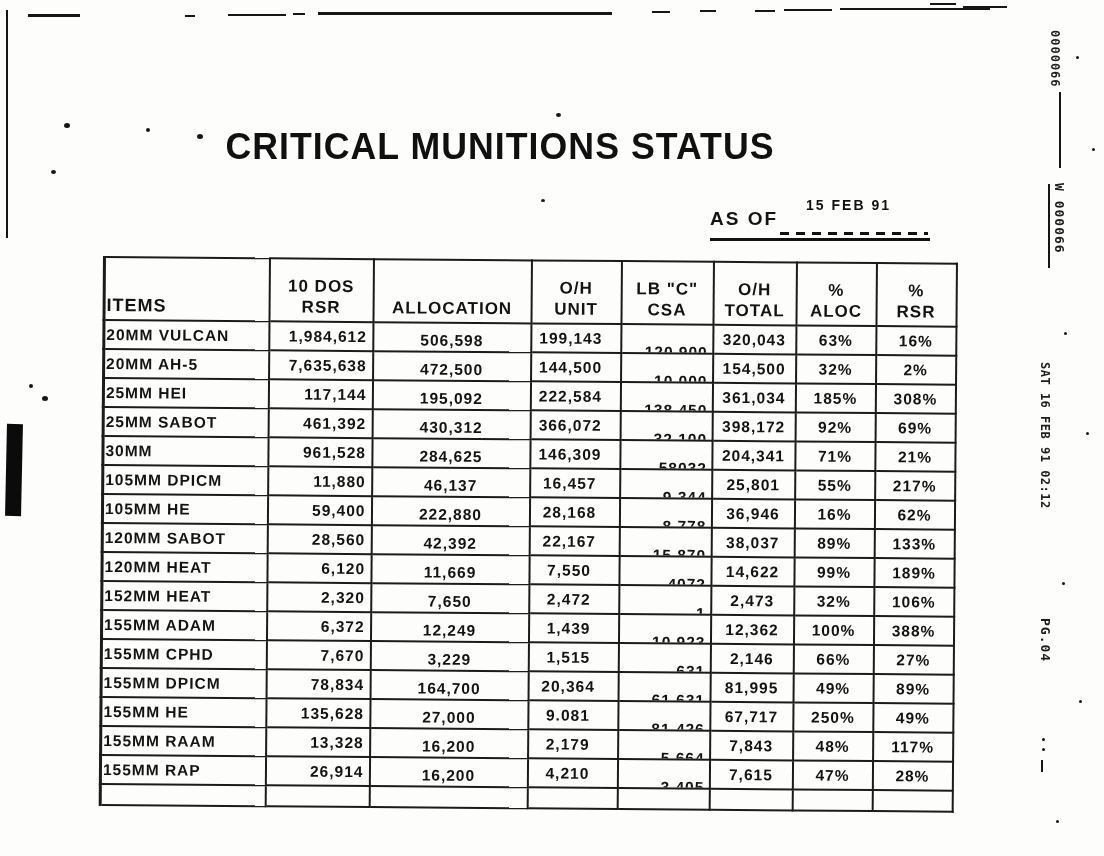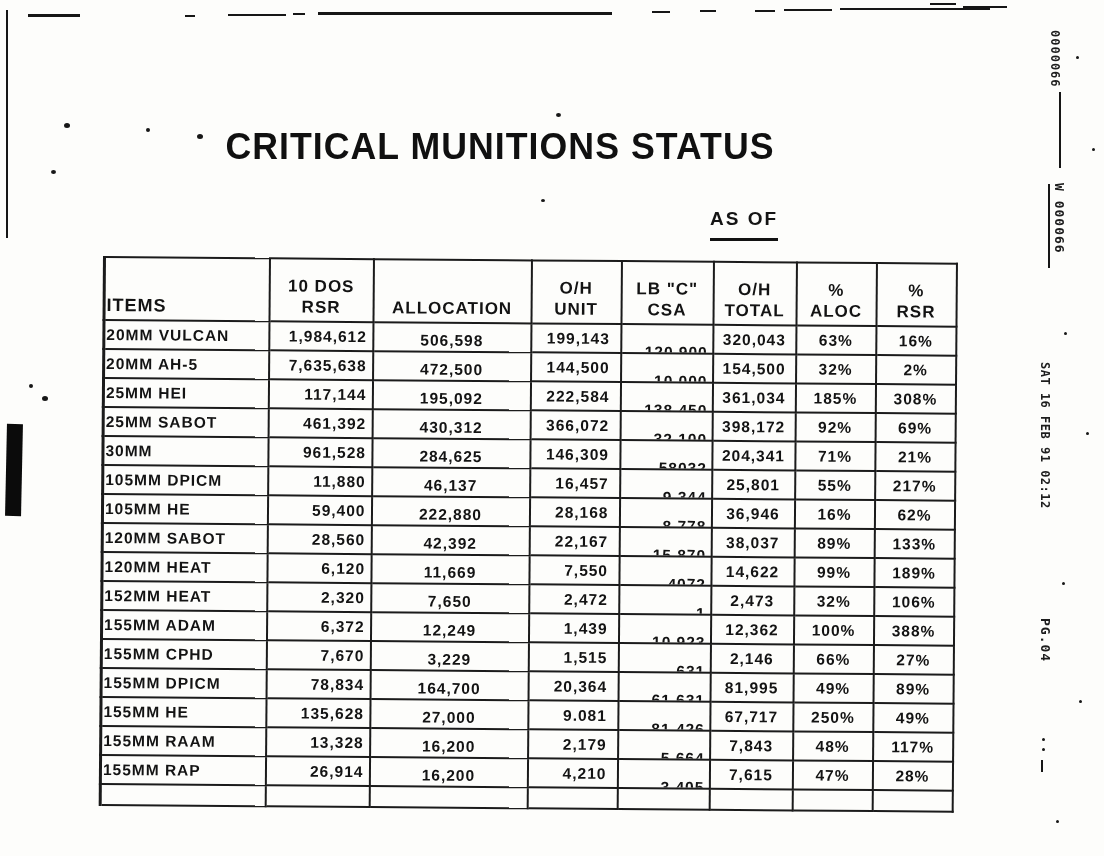--- a/index.html
+++ b/index.html
@@ -55,21 +55,21 @@
   th.th{height:58px;vertical-align:bottom;padding:0 0 3px 0;
     font-size:17px;letter-spacing:1px;line-height:21px;text-align:center;}
   th .hl1,th .hl2{display:block;}
   th.c-item{text-align:left;padding-left:1px;font-size:18px;}
   td.td{height:27px;font-size:15.5px;letter-spacing:1px;padding:0;}
   td.td span{position:relative;display:inline-block;}
   td.c-item{text-align:left;padding-left:1px;}
   td.c-rsr{text-align:right;padding-right:5px;}
   td.c-alloc{text-align:center;}
   td.c-alloc span{top:3px;}
-  td.c-ohunit{text-align:right;padding-right:10px;}
+  td.c-ohunit{text-align:center;padding-right:10px;}
   td.c-csa{text-align:right;padding-right:4px;}
   td.c-csa span{top:13px;}
   td.c-ohtotal{text-align:center;}
   td.c-aloc{text-align:center;}
   td.c-rsrp{text-align:center;}
   tr.empty-row td{height:19px;}
   col.w-item{width:165px;} col.w-rsr{width:104px;} col.w-alloc{width:158px;}
   col.w-ohunit{width:90px;} col.w-csa{width:92px;} col.w-ohtotal{width:83px;}
   col.w-aloc{width:80px;} col.w-rsrp{width:80px;}
 </style>
@@ -117,20 +117,23 @@
   <div class="ln" style="left:1059px;top:92px;width:2px;height:76px;"></div>
   <div class="vtext" style="left:1052px;top:183px;font-size:13px;letter-spacing:1px;">W 000066</div>
   <div class="ln" style="left:1048px;top:184px;width:2px;height:84px;"></div>
   <div class="vtext" style="left:1038px;top:362px;font-size:12px;letter-spacing:0.5px;">SAT 16 FEB 91 02:12</div>
   <div class="vtext" style="left:1038px;top:618px;font-size:13px;letter-spacing:1px;">PG.04</div>
 
   <div class="title">CRITICAL MUNITIONS STATUS</div>
 
   <div class="asof">
     <span class="asof-label">AS OF</span>
+      <span class="asof-line">
+        <span class="asof-date">15 FEB 91</span>
+      </span>
   </div>
 
   <div class="tbl-wrap">
     <table class="munitions">
       <colgroup>
         <col class="w-item">
           <col class="w-rsr">
           <col class="w-alloc">
           <col class="w-ohunit">
         <col class="w-csa">

